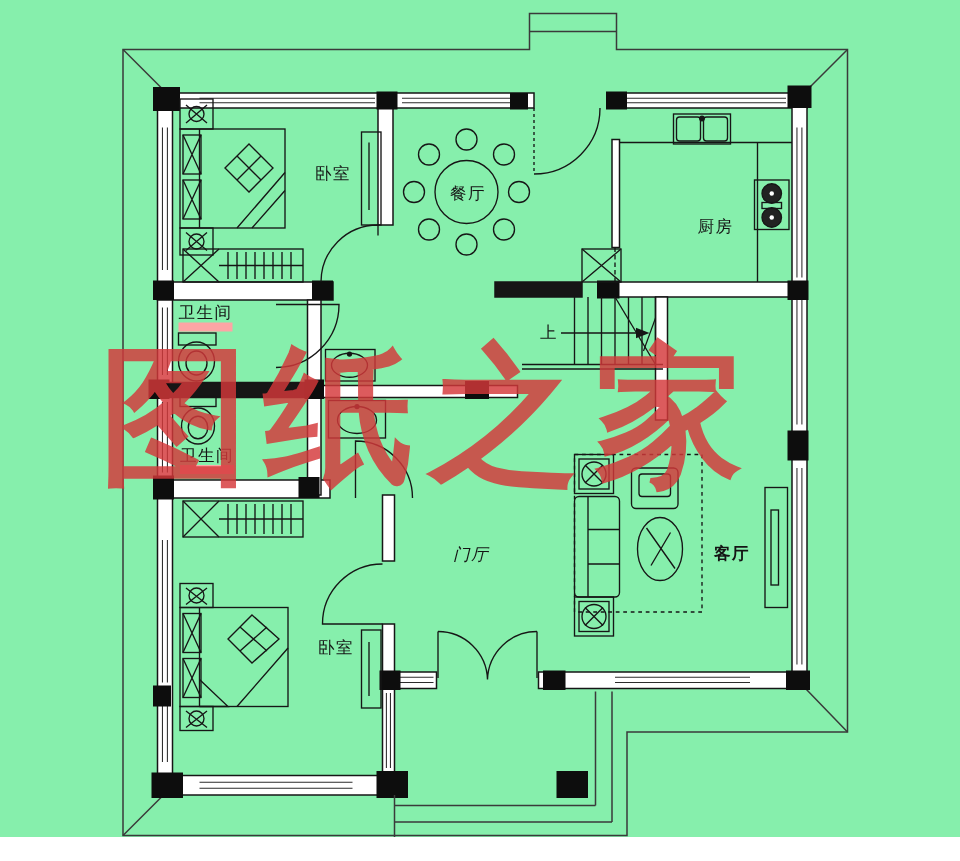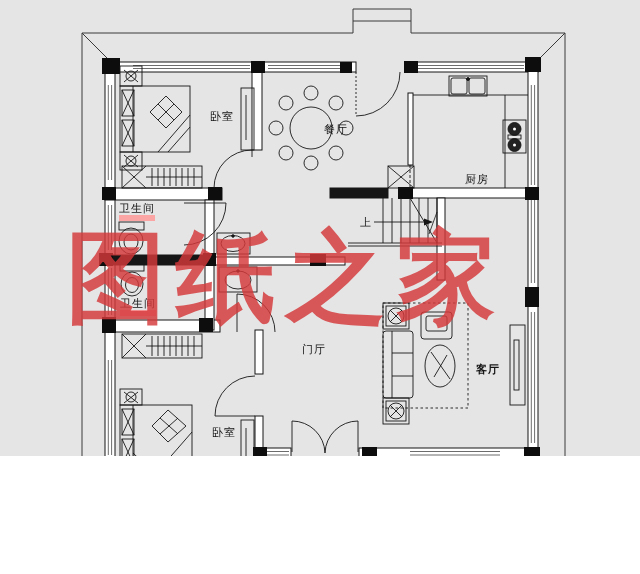--- a/index.html
+++ b/index.html
@@ -1,16 +1,16 @@
 <!DOCTYPE html>
 <html><head>
 <meta charset="utf-8">
 <style>
   html,body{margin:0;padding:0;background:#ffffff;}
-  .stage{position:relative;width:640px;height:456px;background:#e5e5e5;overflow:hidden;
+  .stage{position:relative;width:640px;height:558px;background:#86efac;overflow:hidden;
          font-family:"DejaVu Sans","Liberation Sans",sans-serif;}
   svg{position:absolute;left:0;top:0;}
   .lbl{position:absolute;transform:translate(-50%,-50%);font-size:11px;color:#141414;
        white-space:nowrap;letter-spacing:1px;line-height:1;}
   .lbl.u{border-bottom:6px solid #fca5a5;padding-bottom:1px;}
   .watermark{position:absolute;left:66px;top:222px;width:470px;height:112px;
        font-family:"DejaVu Serif","Liberation Serif",serif;
        font-size:100px;line-height:110px;letter-spacing:10px;font-weight:bold;
        color:#d5383a;opacity:0.82;white-space:nowrap;pointer-events:none;}
 </style>
@@ -265,24 +265,24 @@
       <path d="M292,421 A33,33 0 0 1 325,453 M358,421 A33,33 0 0 0 325,453"></path>
     </g>
   </g>
 
   <g fill="none" stroke="#3a3a3a" stroke-width="1">
     <path d="M263,537 H397 M397,537 V461 M263,548 H408 M408,548 V461 M263,530 V558"></path>
   </g>
 </svg>
 
 <div class="lbl" style="left:222px;top:116px;">卧室</div>
-<div class="lbl" style="left:312px;top:129px;margin-left:24px;">餐厅</div>
-<div class="lbl" style="left:477px;top:151px;margin-top:28px;">厨房</div>
+<div class="lbl" style="left:312px;top:129px;">餐厅</div>
+<div class="lbl" style="left:477px;top:151px;">厨房</div>
 <div class="lbl u" style="left:137px;top:212px;">卫生间</div>
 <div class="lbl u" style="left:138px;top:307px;">卫生间</div>
 <div class="lbl" style="left:366px;top:222px;">上</div>
-<div class="lbl" style="left:314px;top:349px;">门厅</div>
+<div class="lbl" style="left:314px;top:370px;font-style:italic;">门厅</div>
 <div class="lbl" style="left:488px;top:369px;font-weight:bold;">客厅</div>
 <div class="lbl" style="left:224px;top:432px;">卧室</div>
 
 <div class="watermark">图纸之家</div>
 
 </div>
 
 </body></html>

